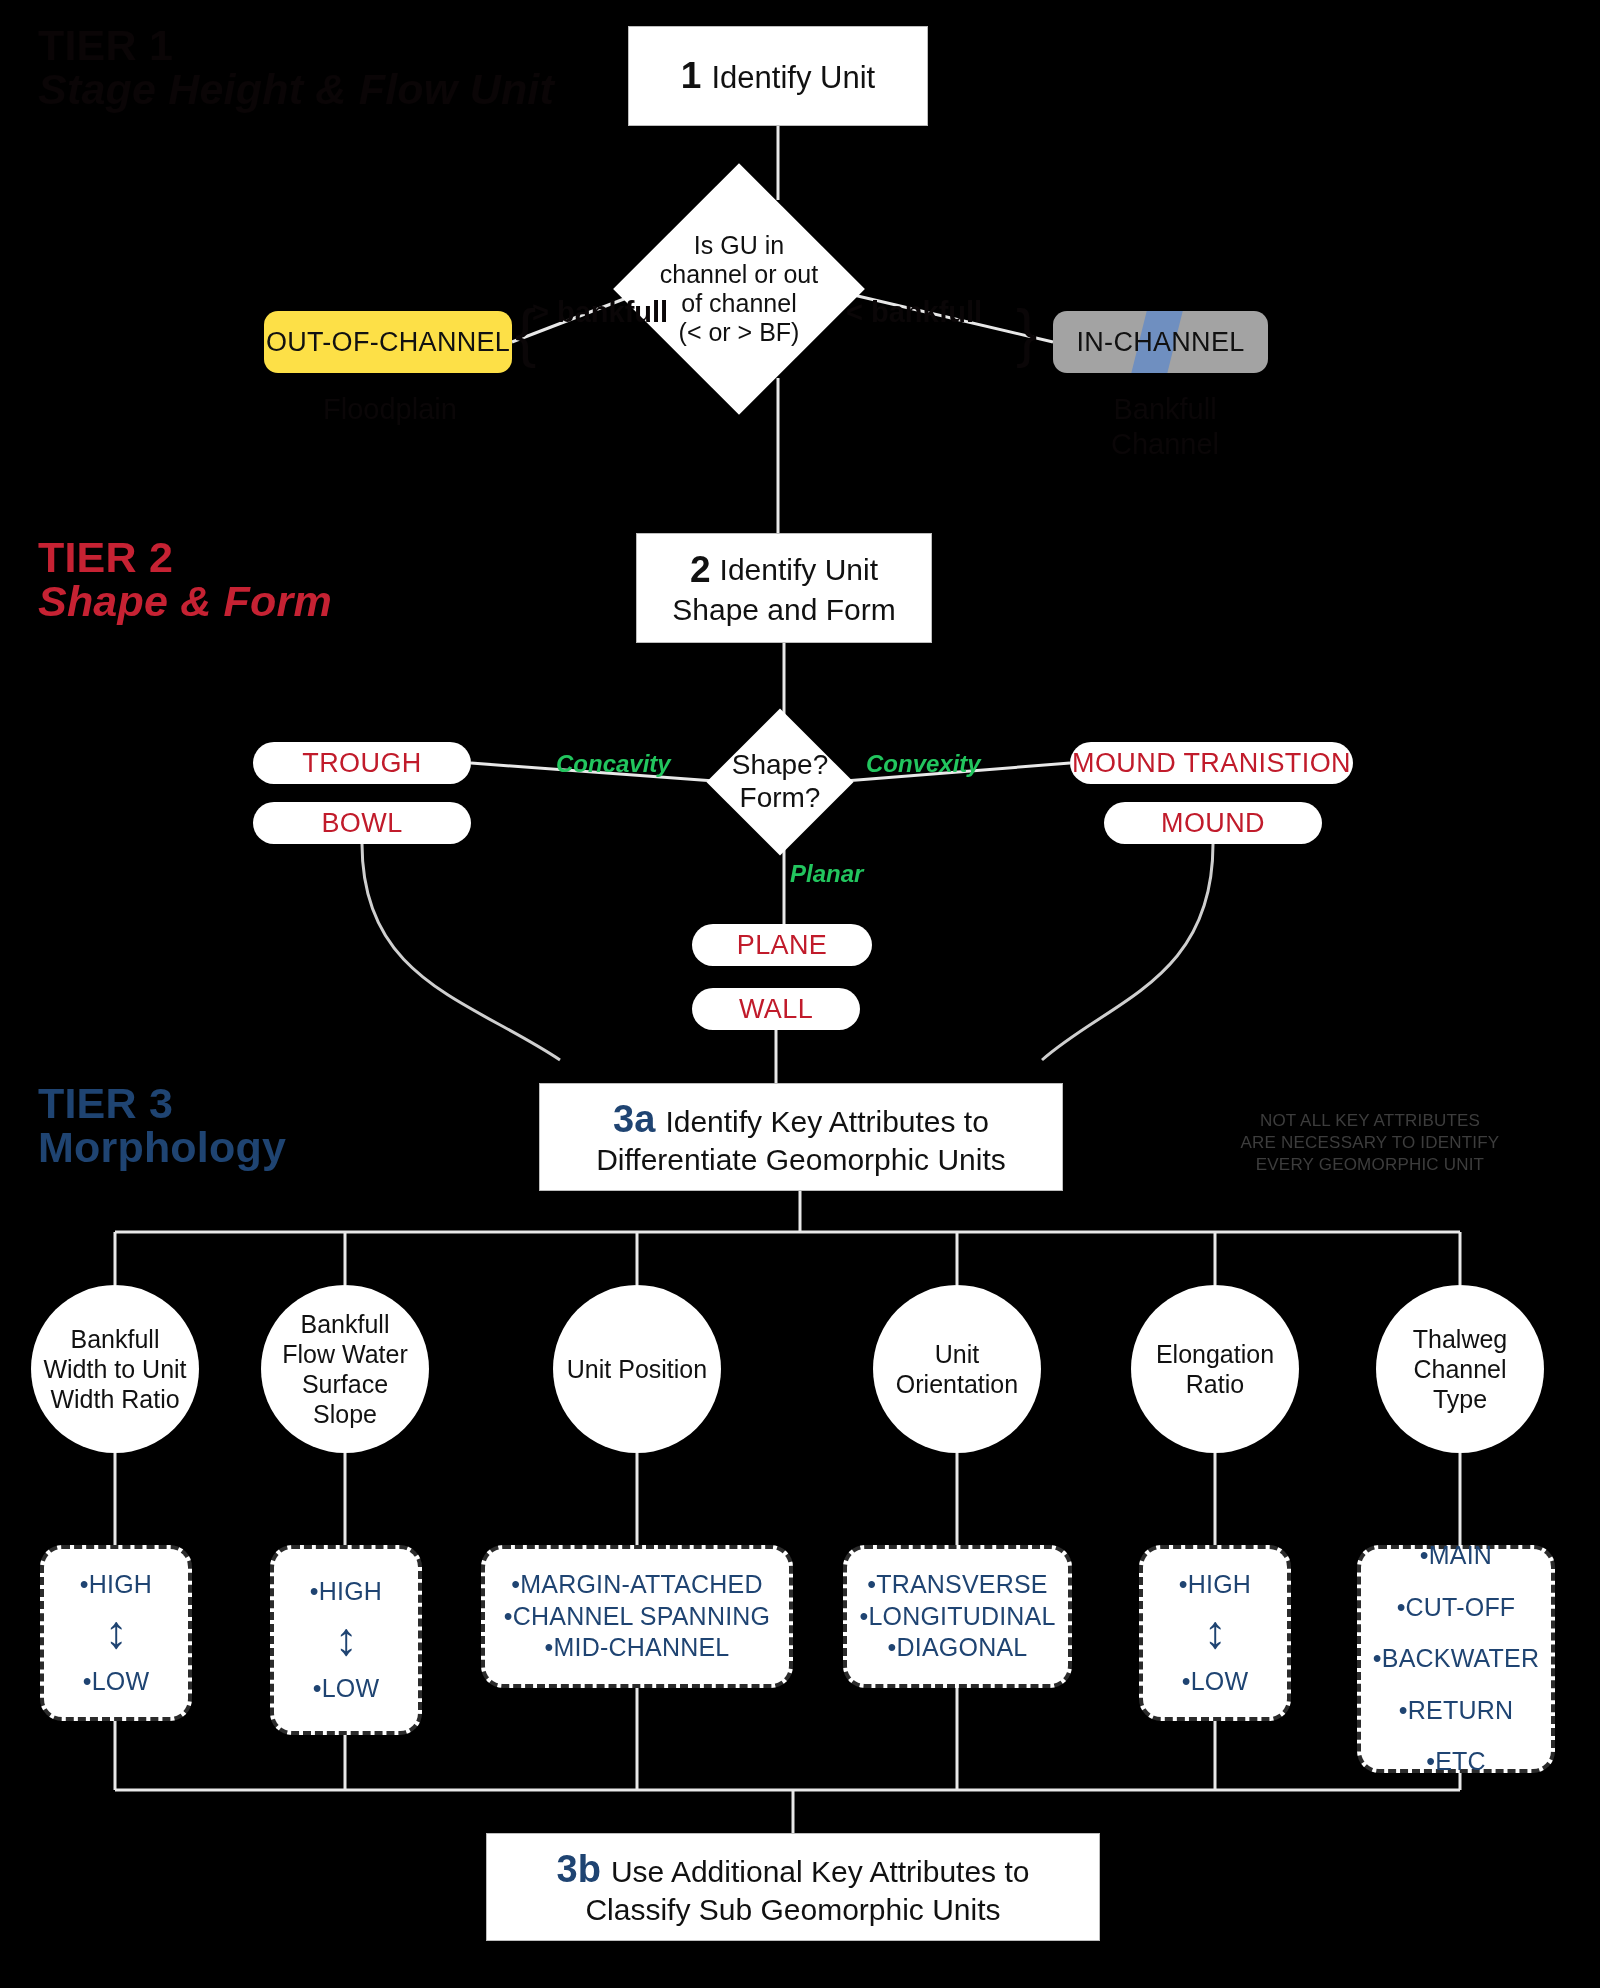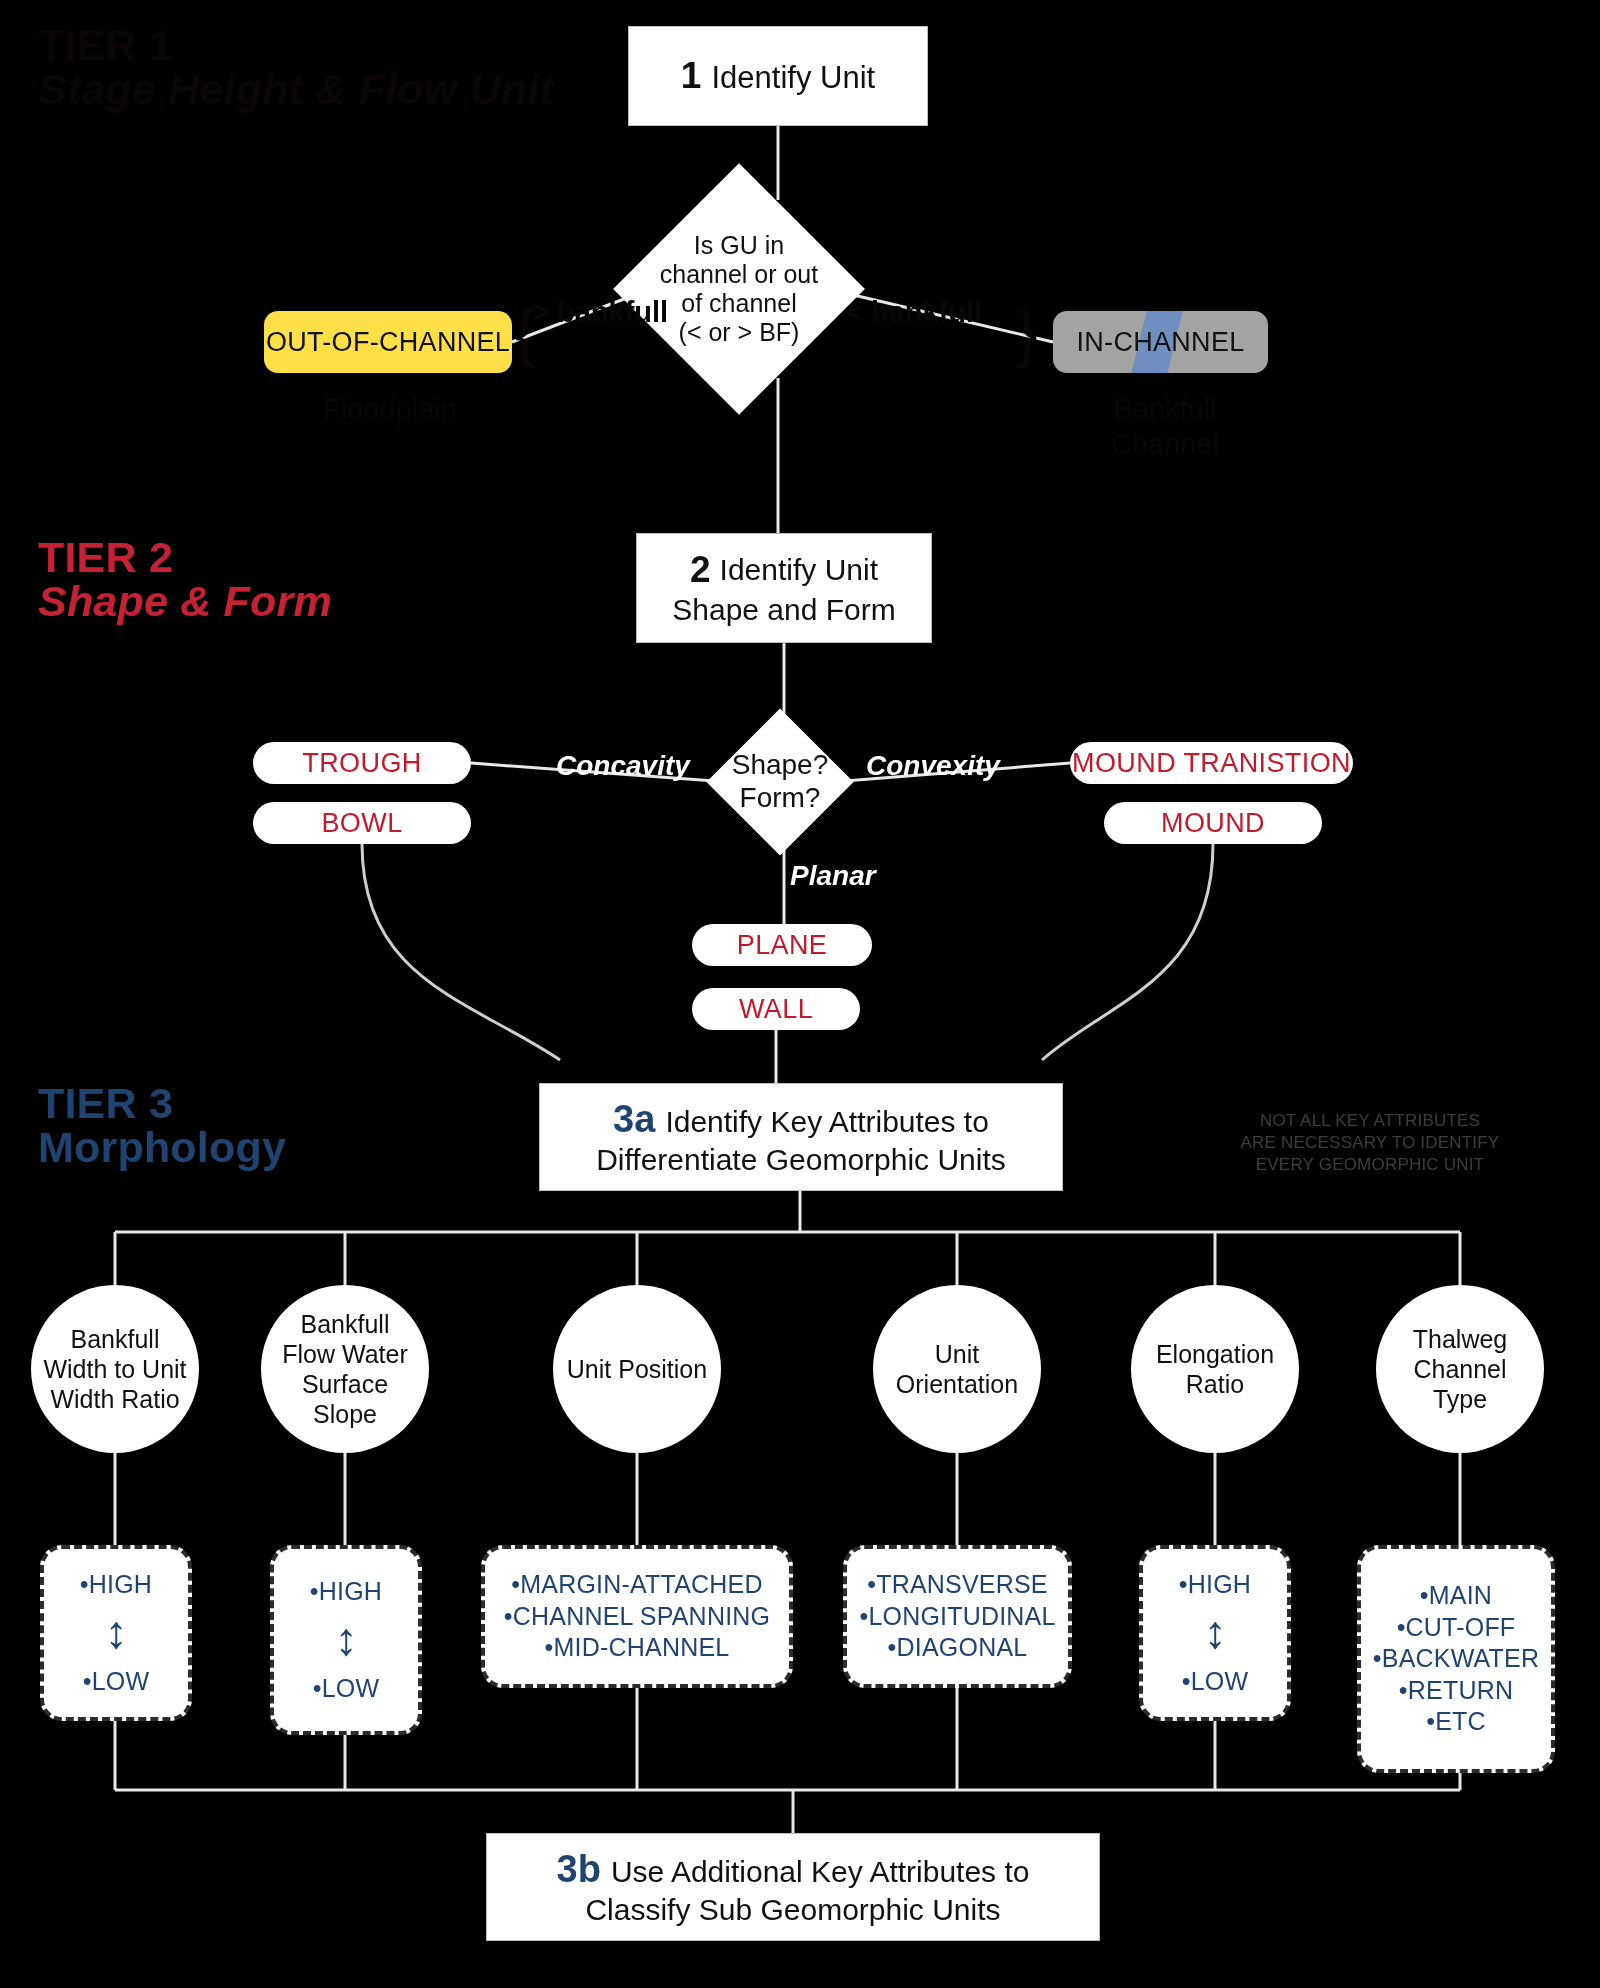--- a/index.html
+++ b/index.html
@@ -70,21 +70,21 @@
   .pill{position:absolute;background:#fff;border-radius:999px;color:#c11b2b;
         display:flex;align-items:center;justify-content:center;
         font-size:27px;letter-spacing:.4px;}
   #pill-trough{left:253px;top:742px;width:218px;height:42px;}
   #pill-bowl{left:253px;top:802px;width:218px;height:42px;}
   #pill-mound-transition{left:1070px;top:742px;width:283px;height:42px;}
   #pill-mound{left:1104px;top:802px;width:218px;height:42px;}
   #pill-plane{left:692px;top:924px;width:180px;height:42px;}
   #pill-wall{left:692px;top:988px;width:168px;height:42px;}
 
-  .shapeword{position:absolute;color:#ffffff;font-size:28px;font-weight:bold;font-style:italic;}
+  .shapeword{position:absolute;color:#22c55e;font-size:24px;font-weight:bold;font-style:italic;}
   #word-concavity{left:556px;top:750px;}
   #word-convexity{left:866px;top:750px;}
   #word-planar{left:790px;top:860px;}
 
   
   #note-attributes{position:absolute;left:1170px;top:1110px;width:400px;
       color:#3d3d3d;font-size:17px;line-height:1.28;text-align:center;letter-spacing:.2px;}
 
   
   .attr-circle{position:absolute;width:168px;height:168px;border-radius:50%;
@@ -278,21 +278,21 @@
     <span>•LONGITUDINAL</span>
     <span>•DIAGONAL</span>
   </div>
 
   <div class="opt-box" style="left:1139px;top:1545px;width:152px;height:176px;">
     <span>•HIGH</span>
     <span class="arrow" style="font-size:46px;">↕</span>
     <span>•LOW</span>
   </div>
 
-  <div class="opt-box" style="left:1357px;top:1545px;width:198px;height:228px;">
+  <div class="opt-box" style="left:1357px;top:1545px;width:198px;height:228px;gap:20px;">
     <span>•MAIN</span>
     <span>•CUT-OFF</span>
     <span>•BACKWATER</span>
     <span>•RETURN</span>
     <span>•ETC</span>
   </div>
 
   <div class="procbox abs" id="box-3b">
     <span><span class="num">3b</span><span class="txt">Use Additional Key Attributes to</span><br>
     <span class="txt">Classify Sub Geomorphic Units</span></span>

